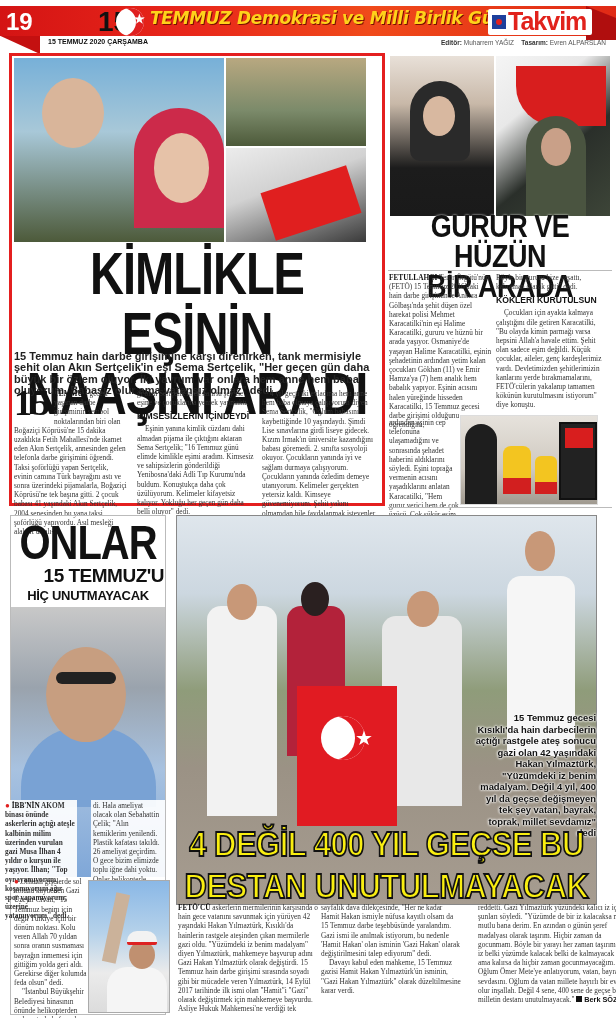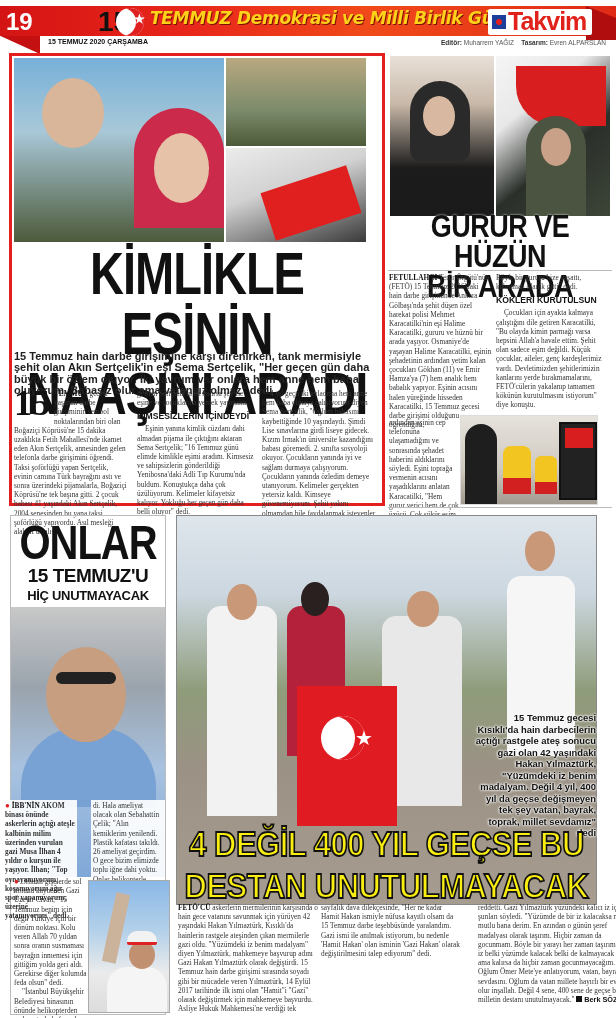--- a/index.html
+++ b/index.html
@@ -62,21 +62,21 @@
   .ph6 .k1s { position:absolute; left: 42px; top: 62px; width: 28px; height: 16px; background:#d21f1f; }
   .ph6 .k2 { position:absolute; left: 74px; top: 40px; width: 22px; height: 34px; background:#f3c520; border-radius: 6px 6px 0 0; }
   .ph6 .k2s { position:absolute; left: 74px; top: 66px; width: 22px; height: 12px; background:#d21f1f; }
   .ph6 .fr { position:absolute; left: 98px; top: 6px; width: 38px; height: 78px; background:#222; border: 2px solid #111; }
   .ph6 .fr::before { content:""; position:absolute; left: 4px; top: 4px; width: 28px; height: 20px; background:#d81e1e; }
   .rule3 { left: 388px; top: 507px; width: 224px; height: 1px; background: #bbb; }
 
   
   .s3 { left: 10px; top: 515px; width: 156px; height: 500px; border: 1px solid #bbb; }
   .headline3a { left: 12px; top: 518px; width: 152px; text-align: center; font-family: "Liberation Sans", sans-serif; font-weight: bold; font-size: 40px; line-height: 40px; letter-spacing: -1px; transform: scaleY(1.2); transform-origin: top; color:#111; }
-  .headline3b { left: 12px; top: 566px; width: 152px; text-align: center; font-family: "Liberation Sans", sans-serif; font-weight: bold; font-size: 19px; line-height: 20px; letter-spacing: -0.5px; color:#111; }
+  .headline3b { left: 12px; top: 566px; width: 152px; text-align: right; font-family: "Liberation Sans", sans-serif; font-weight: bold; font-size: 19px; line-height: 20px; letter-spacing: -0.5px; color:#111; }
   .headline3c { left: 12px; top: 588px; width: 152px; text-align: center; font-family: "Liberation Sans", sans-serif; font-weight: bold; font-size: 13px; line-height: 16px; letter-spacing: -0.3px; color:#111; }
   .ph7 { left: 11px; top: 607px; width: 154px; height: 270px; background: linear-gradient(180deg, #c8c8c8 0%, #9aa3ad 30%, #a8c2e0 60%, #7fa7d8 100%); }
   .ph7 .fc { position:absolute; left: 35px; top: 40px; width: 80px; height: 95px; border-radius:50%; background:#c79e80; }
   .ph7 .gl { position:absolute; left: 45px; top: 65px; width: 60px; height: 12px; background:#222; border-radius: 6px; }
   .ph7 .sh { position:absolute; left: 10px; top: 120px; width: 135px; height: 80px; border-radius: 60px 60px 0 0; background:#79a2d4; }
   .c6 { left: 3px; top: 800px; width: 74px; font-weight: bold; }
   .c6b { left: 14px; top: 877px; width: 74px; }
   .c7 { left: 91px; top: 800px; width: 74px; }
   .bullet { color: #e02020; font-size: 8px; }
   .ph8 { left: 88px; top: 880px; width: 82px; height: 133px; background: linear-gradient(180deg, #8ab8e6 0%, #b6d2ea 40%, #ebebeb 70%, #dcdcdc 100%); border: 1px solid #aaa; }
@@ -240,17 +240,18 @@
 <div class="abs headline4">
   <div>4 DEĞİL 400 YIL GEÇSE BU</div>
   <div>DESTAN UNUTULMAYACAK</div>
 </div>
 <div class="abs col c8">
   <b>FETÖ'CÜ</b>
   <span>askerlerin mermilerinin karşısında o hain gece vatanını savunmak için yürüyen 42 yaşındaki Hakan Yılmaztürk, Kısıklı'da hainlerin rastgele ateşinden çıkan mermilerle gazi oldu. "Yüzümdeki iz benim madalyam" diyen Yılmaztürk, mahkemeye başvurup adını Gazi Hakan Yılmaztürk olarak değiştirdi. 15 Temmuz hain darbe girişimi sırasında soyadı gibi bir mücadele veren Yılmaztürk, 14 Eylül 2017 tarihinde ilk ismi olan "Hamit"i "Gazi" olarak değiştirmek için mahkemeye başvurdu. Asliye Hukuk Mahkemesi'ne verdiği tek</span>
 </div>
 <div class="abs col c9">
   <div>sayfalık dava dilekçesinde, "Her ne kadar Hamit Hakan ismiyle nüfusa kayıtlı olsam da 15 Temmuz darbe teşebbüsünde yaralandım. Gazi ismi ile anılmak istiyorum, bu nedenle 'Hamit Hakan' olan isminin 'Gazi Hakan' olarak değiştirilmesini talep ediyorum" dedi.</div>
+  <div style="text-indent:8px">Davayı kabul eden mahkeme, 15 Temmuz gazisi Hamit Hakan Yılmaztürk'ün isminin, "Gazi Hakan Yılmaztürk" olarak düzeltilmesine karar verdi.</div>
 </div>
 <div class="abs col c10">
   <span>reddetti. Gazi Yılmaztürk yüzündeki kalıcı iz için şunları söyledi. "Yüzümde de bir iz kalacaksa ne mutlu bana derim. En azından o günün şeref madalyası olarak taşırım. Hiçbir zaman da gocunmam. Böyle bir yarayı her zaman taşırım. Bu iz belki yüzümde kalacak belki de kalmayacak ama kalırsa da hiçbir zaman gocunmayacağım. Oğlum Ömer Mete'ye anlatıyorum, vatan, bayrak sevdasını. Oğlum da vatan millete hayırlı bir evlat olur inşallah. Değil 4 sene, 400 sene de geçse bu milletin destanı unutulmayacak."</span>
   <span class="sig"><span class="sq"></span><span>Berk SÖZAL</span></span>
 </div>
 
 </body></html>

